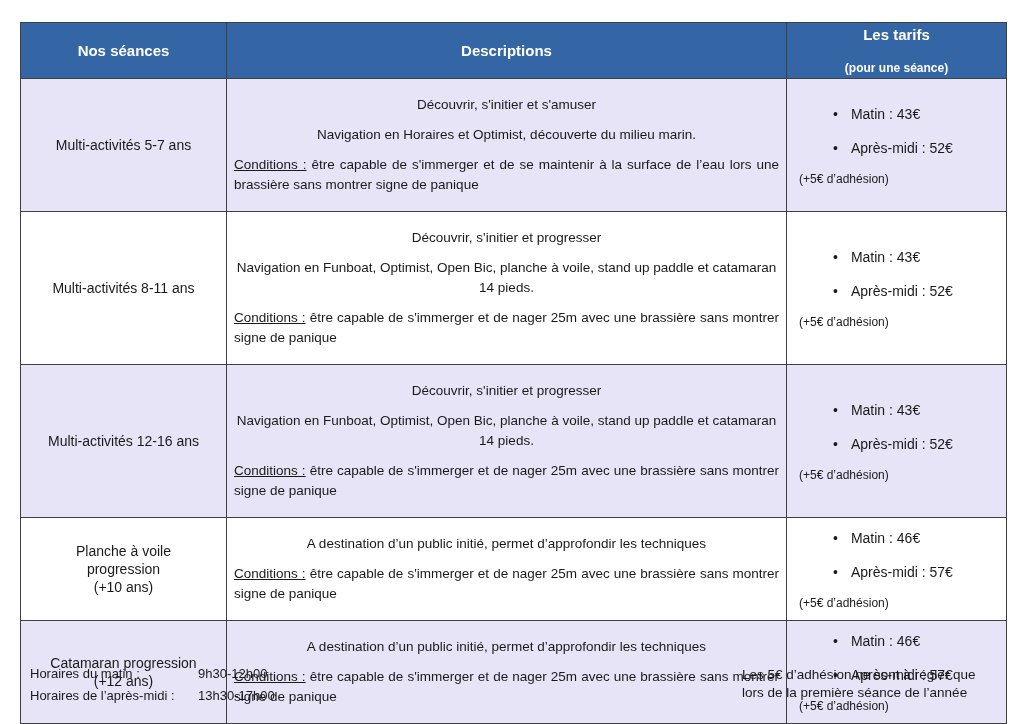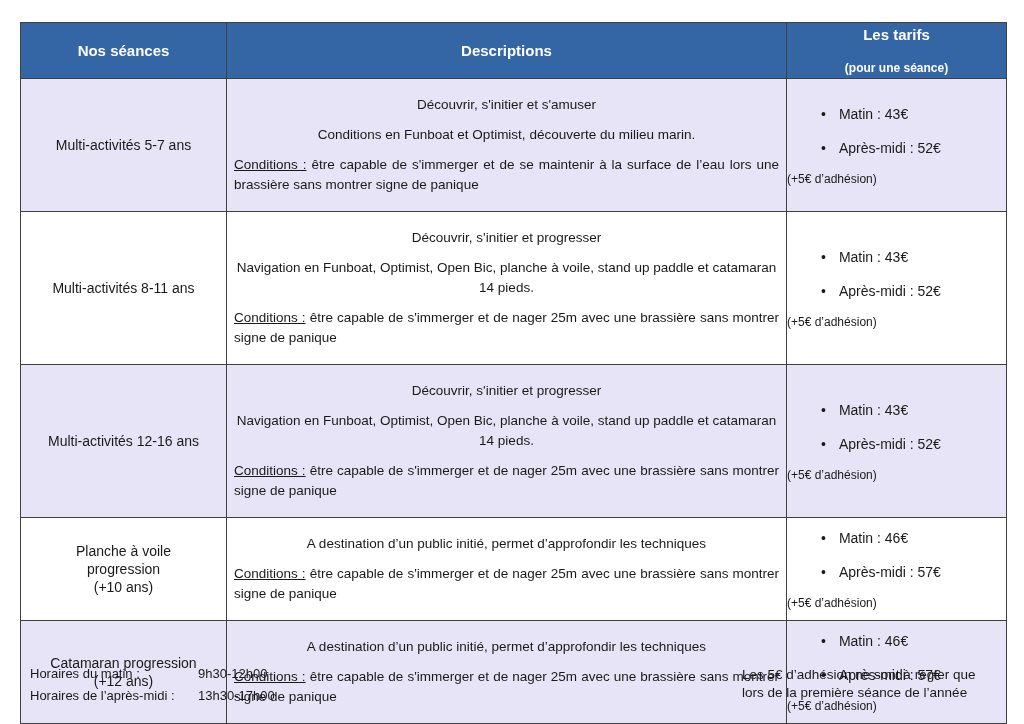--- a/index.html
+++ b/index.html
@@ -30,21 +30,21 @@
   td.cell-name{
     text-align:center;vertical-align:middle;
     font-size:14px;line-height:18px;padding:19px 8px;
   }
   td.cell-desc{
     vertical-align:middle;font-size:13.5px;line-height:20px;padding:6px 7px;
   }
   .desc-para{text-align:center;margin:10px 0;}
   .desc-conditions{text-align:justify;margin:10px 0 10px;}
   .cond-label{text-decoration:underline;}
-  td.cell-tarifs{vertical-align:middle;font-size:14px;padding:8px 8px 8px 0;}
+  td.cell-tarifs{vertical-align:middle;font-size:14px;padding:8px 8px 8px 12px;}
   ul.tarif-list{list-style:none;margin:0;padding:0 0 0 34px;}
   ul.tarif-list li{
     margin:0 0 14px;line-height:20px;display:flex;align-items:baseline;
   }
   ul.tarif-list li::before{
     content:"•";margin-right:13px;font-size:14px;flex:0 0 auto;
   }
   .tarif-note{text-align:left;font-size:12px;line-height:15px;margin-top:10px;}
   .footer-schedule{
     position:absolute;left:30px;top:663px;font-size:13px;line-height:22px;
@@ -73,21 +73,21 @@
       </th>
     </tr>
   </thead>
   <tbody>
       <tr class="row-shaded" style="height: 118px;">
         <td class="cell-name">
           <div>Multi-activités 5-7 ans</div>
         </td>
         <td class="cell-desc">
           <p class="desc-para">Découvrir, s'initier et s'amuser</p>
-          <p class="desc-para">Conditions en Funboat et Optimist, découverte du milieu marin.</p>
+          <p class="desc-para">Navigation en Horaires et Optimist, découverte du milieu marin.</p>
           <p class="desc-conditions"><span class="cond-label">Conditions :</span> <span>être capable de s'immerger et de se maintenir à la surface de l’eau lors une brassière sans montrer signe de panique</span></p>
         </td>
         <td class="cell-tarifs">
           <ul class="tarif-list">
             <li>Matin : 43€</li>
             <li>Après-midi : 52€</li>
           </ul>
           <div class="tarif-note">(+5€ d’adhésion)</div>
         </td>
       </tr>

